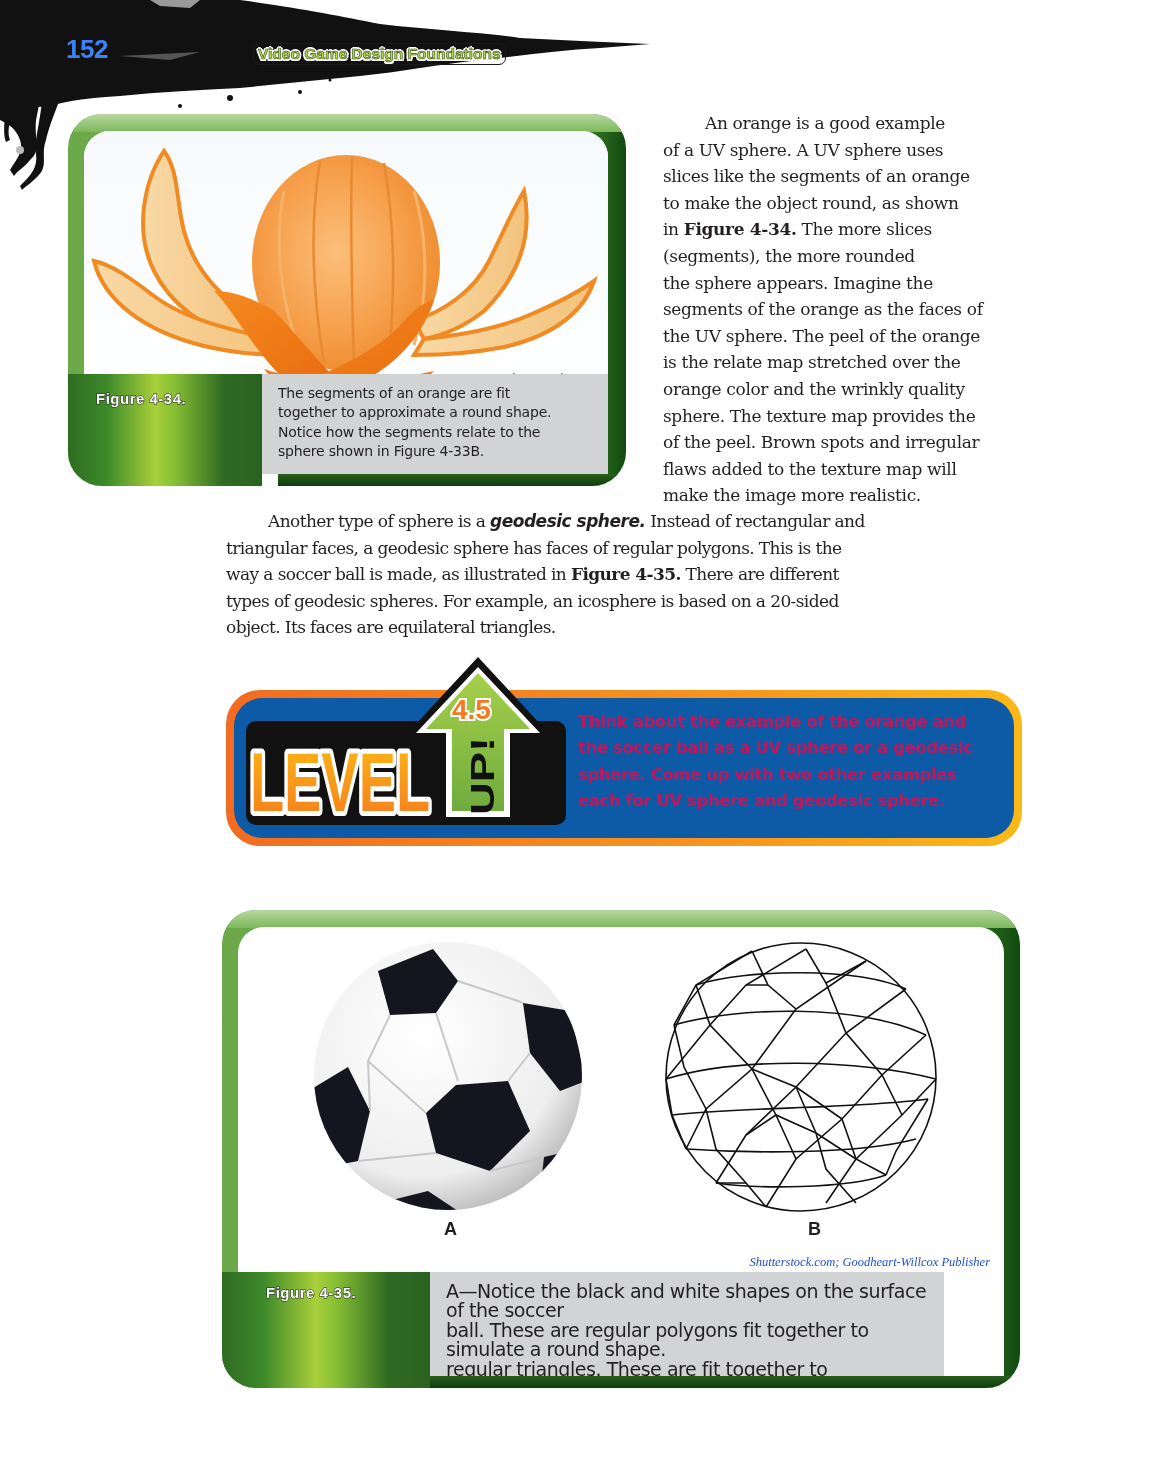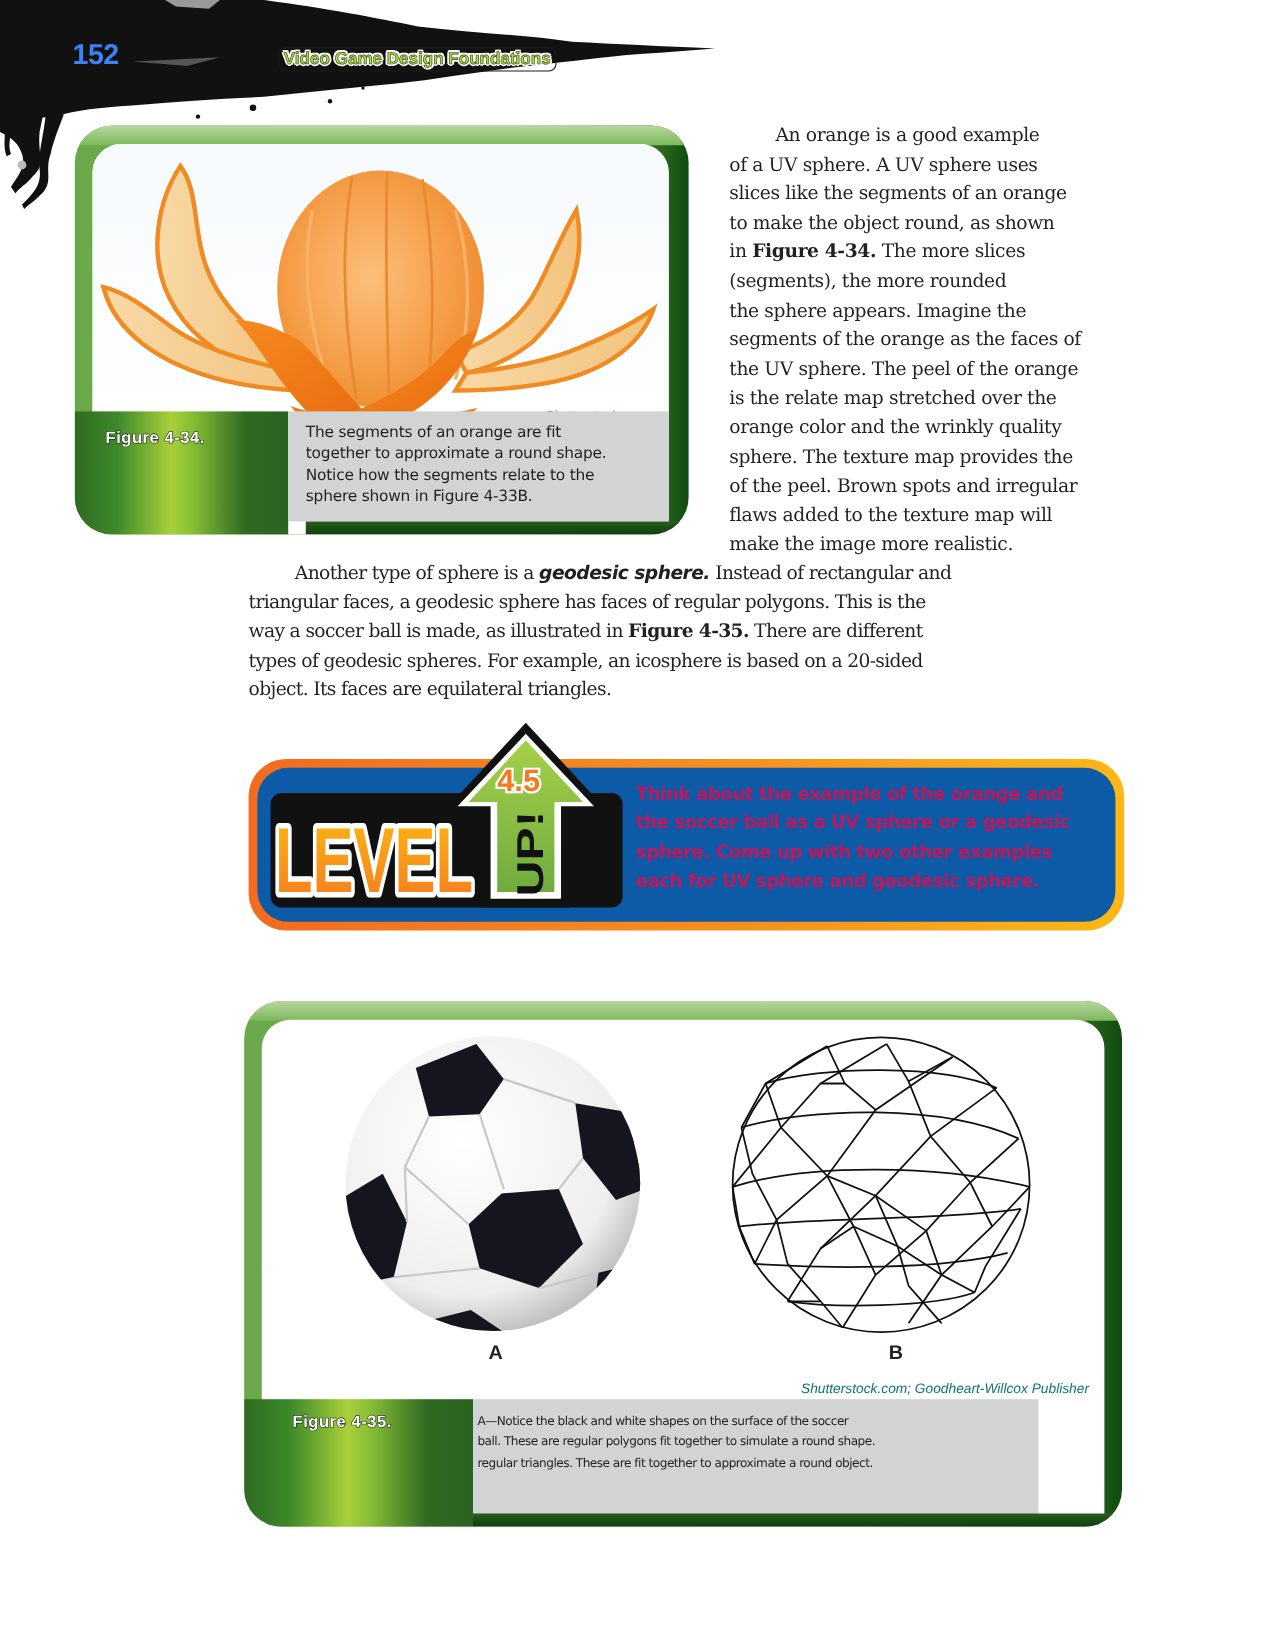--- a/index.html
+++ b/index.html
@@ -51,22 +51,22 @@
     paint-order: stroke fill;
   }
   .fig-caption-cell {
     background: #d2d3d5; position: relative;
     font-family: "DejaVu Sans", sans-serif; color: #231f20;
   }
   .fig-bottom-bar {
     position: absolute; background: linear-gradient(180deg, #2a5e1c 0%, #0f3d10 100%);
   }
   .credit {
-    position: absolute; font-family: Liberation Sans, sans-serif; font-style: italic;
-    font-size: 12px; color: #0f766e;
+    position: absolute; font-family: Liberation Serif, serif; font-style: italic;
+    font-size: 12px; color: #1d4ed8;
   }
 
   
   #fig34 { left: 68px; top: 114px; width: 558px; height: 372px; }
   #fig34 .fig-inner { left: 16px; top: 17px; width: 524px; height: 355px; }
   #fig34 .fig-caption-row { left: 0; top: 260px; width: 524px; }
 
   
   #fig35 { left: 222px; top: 910px; width: 798px; height: 478px; }
   #fig35 .fig-inner { left: 16px; top: 17px; width: 766px; height: 461px; }
@@ -321,20 +321,20 @@
       </g>
     </svg>
     <div style="position:absolute; left:206px; top:292px; font-family:'Liberation Sans',sans-serif; font-weight:bold; font-size:18px;">A</div>
     <div style="position:absolute; left:570px; top:292px; font-family:'Liberation Sans',sans-serif; font-weight:bold; font-size:18px;">B</div>
     <div class="credit" style="right:14px; top:328px; font-size:12.5px;">Shutterstock.com; Goodheart-Willcox Publisher</div>
   </div>
   <div class="fig-caption-row" style="left:0; top:362px; width:782px; height:116px;">
     <div class="fig-label-cell" style="width:208px; height:116px;">
       <div class="fig-label" style="left:44px; top:12px;">Figure 4-35.</div>
     </div>
-    <div class="fig-caption-cell" style="width:514px; height:106px; padding:10px 0 0 4px; font-size:11px; line-height:19.4px; letter-spacing:-0.45px;">
+    <div class="fig-caption-cell" style="width:514px; height:106px; padding:10px 0 0 16px; font-size:19px; line-height:19.4px; letter-spacing:-0.45px;">
       <div>A—Notice the black and white shapes on the surface of the soccer</div>
       <div>ball. These are regular polygons fit together to simulate a round shape.</div>
       <div>regular triangles. These are fit together to approximate a round object.</div>
     </div>
   </div>
   <div class="fig-bottom-bar" style="left:208px; top:466px; width:590px; height:12px; border-radius:0 0 34px 0;"></div>
 </div>
 
 </body></html>

